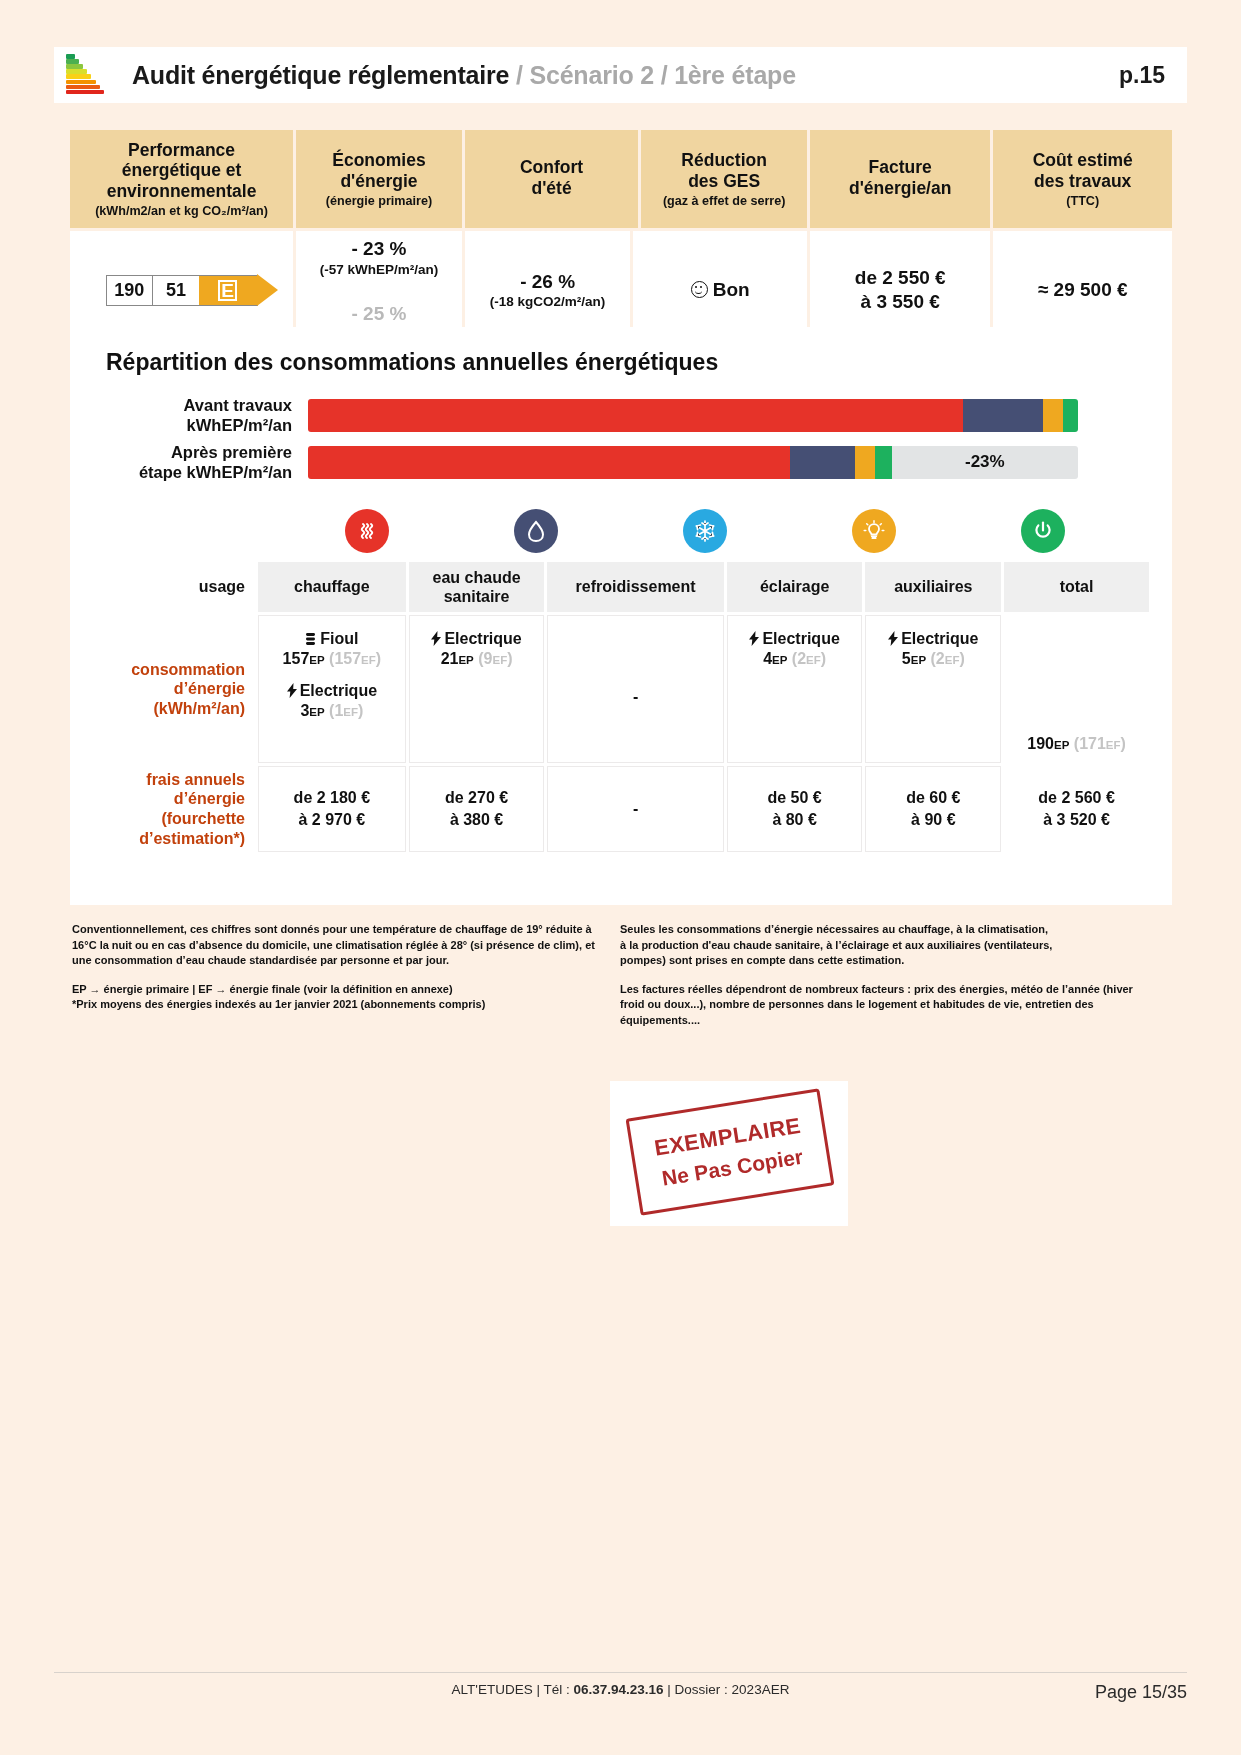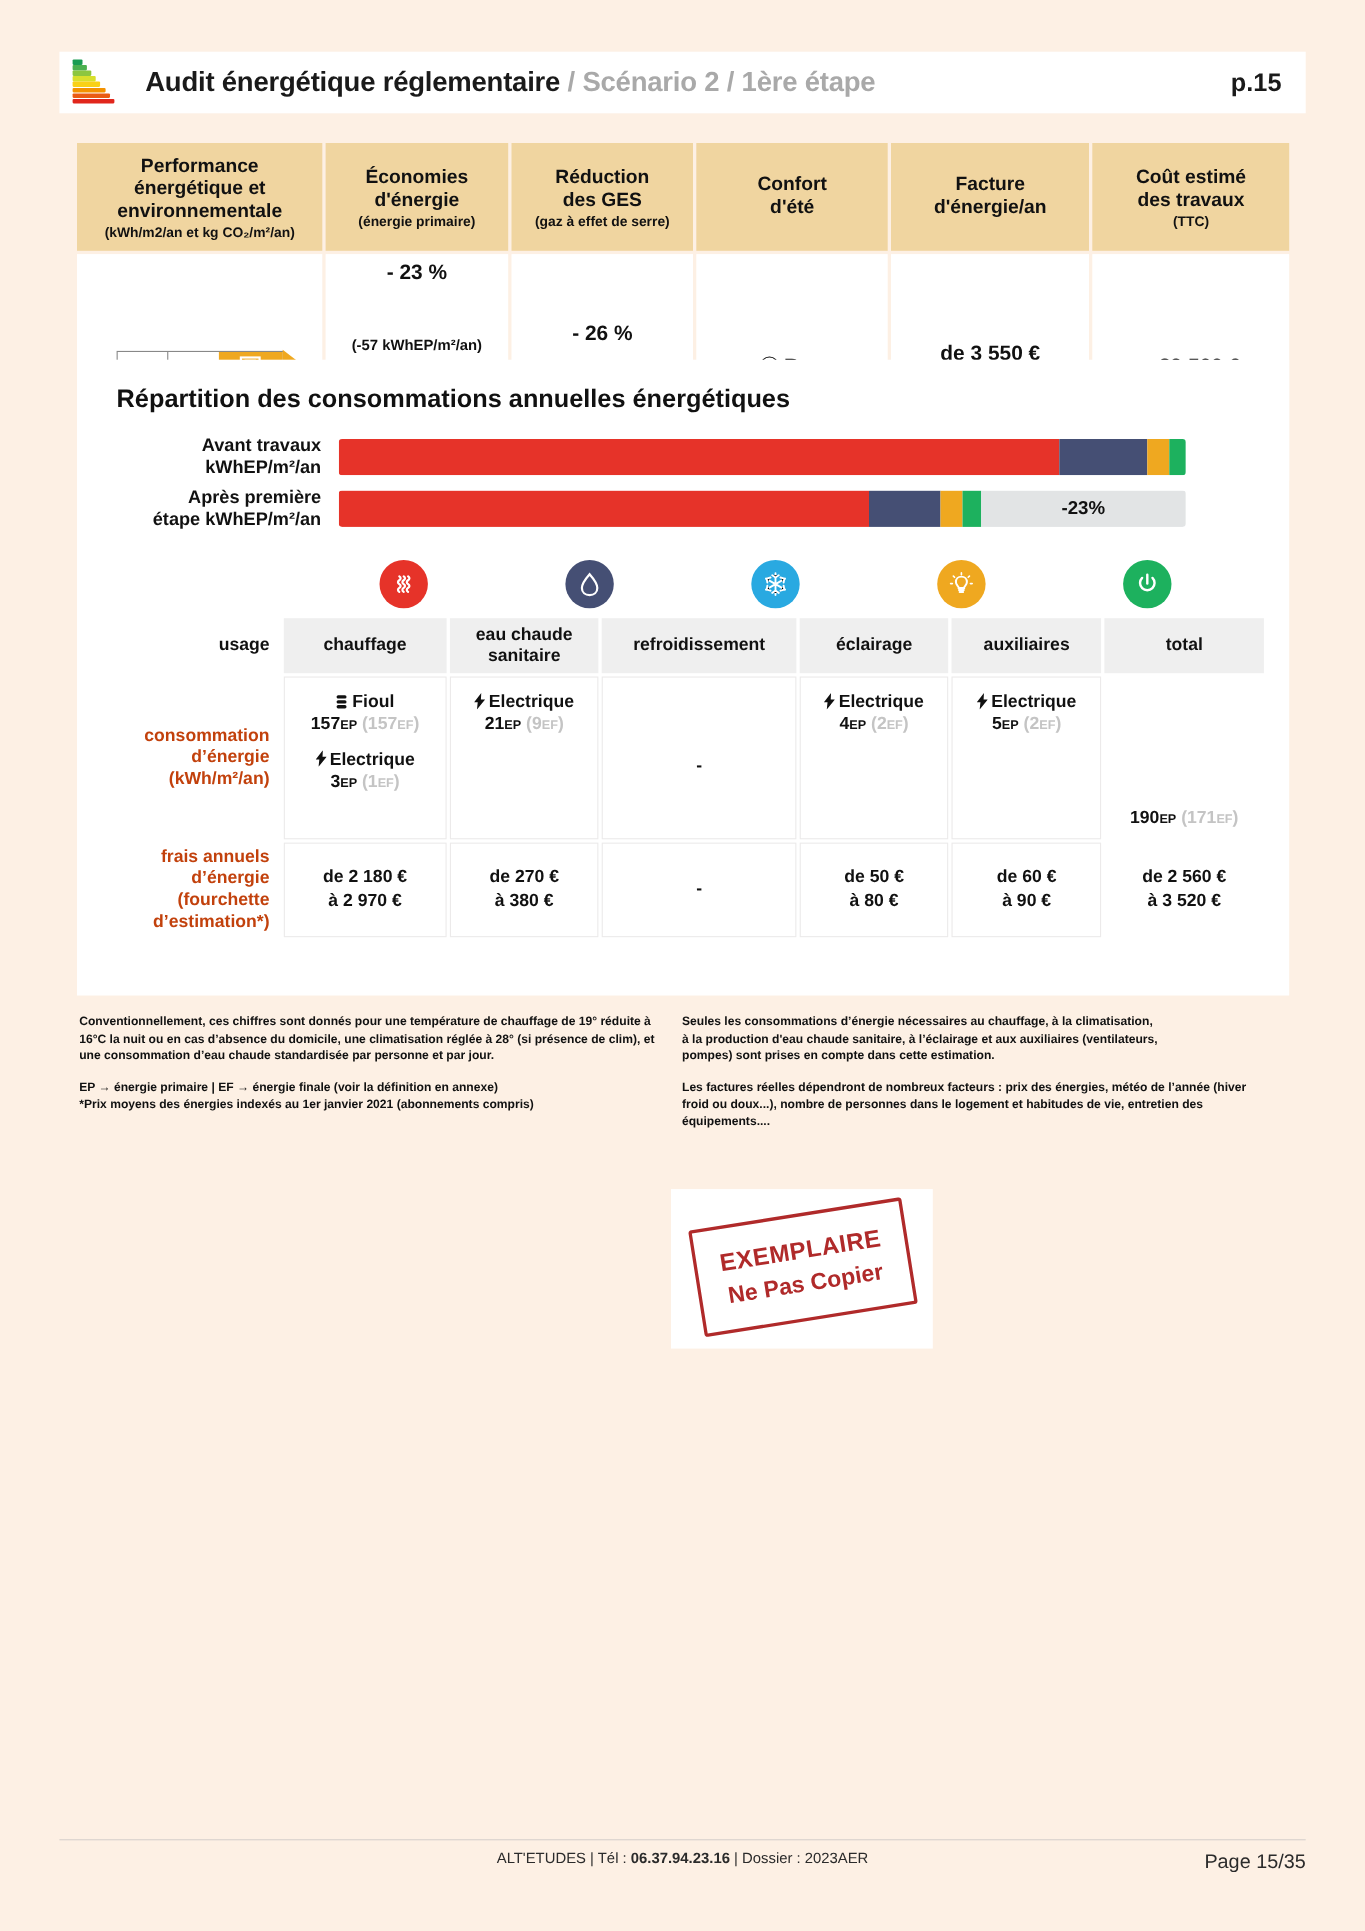--- a/index.html
+++ b/index.html
@@ -40,21 +40,21 @@
   .sumbody{display:flex;gap:3px;margin-top:3px;}
   .sumbody .cell{
     background:#ffffff;text-align:center;box-sizing:border-box;
     min-height:86px;display:flex;flex-direction:column;
     align-items:center;justify-content:center;padding:6px 4px;
   }
   .c1{width:225px;} .c2{width:167px;} .c3{width:167px;}
   .c4{width:175px;} .c5{width:182px;} .c6{width:180px;}
 
   .big{font-size:19px;font-weight:bold;color:#111;line-height:1.25;}
-  .smallb{font-size:13.5px;font-weight:bold;color:#111;line-height:1.3;margin-top:44px;}
+  .smallb{font-size:13.5px;font-weight:bold;color:#111;line-height:1.3;}
   .grey{color:#b9b9b9;}
 
   
   .badge{display:flex;align-items:stretch;height:31px;border:1.6px solid #888;background:#fff;width:152px;box-sizing:border-box;position:relative;}
   .badge .v{flex:1;display:flex;align-items:center;justify-content:center;font-size:18px;font-weight:bold;color:#111;}
   .badge .sep{width:1.6px;background:#888;}
   .badge .letter{
     width:58px;background:#efa820;display:flex;align-items:center;justify-content:center;
     position:relative;
   }
@@ -160,33 +160,33 @@
           </div>
           <div class="s" id="sh0s">(kWh/m2/an et kg CO₂/m²/an)</div>
       </div>
       <div class="cell c2">
         <div class="t" id="sh1t">
             <div>Économies</div>
             <div>d'énergie</div>
           </div>
           <div class="s" id="sh1s">(énergie primaire)</div>
       </div>
+      <div class="cell c4">
+        <div class="t" id="sh3t">
+            <div>Confort</div>
+            <div>d'été</div>
+          </div>
+          <div class="s" id="sh3s"></div>
+      </div>
       <div class="cell c3">
         <div class="t" id="sh2t">
             <div>Réduction</div>
             <div>des GES</div>
           </div>
           <div class="s" id="sh2s">(gaz à effet de serre)</div>
-      </div>
-      <div class="cell c4">
-        <div class="t" id="sh3t">
-            <div>Confort</div>
-            <div>d'été</div>
-          </div>
-          <div class="s" id="sh3s"></div>
       </div>
       <div class="cell c5">
         <div class="t" id="sh4t">
             <div>Facture</div>
             <div>d'énergie/an</div>
           </div>
           <div class="s" id="sh4s"></div>
       </div>
       <div class="cell c6">
         <div class="t" id="sh5t">
@@ -217,21 +217,21 @@
       <div class="cell c3">
         <div class="big">- 26 %</div>
         <div class="smallb">(-18 kgCO2/m²/an)</div>
       </div>
       <div class="cell c4">
         <div class="big">
           <span class="smiley"></span><span>Bon</span>
         </div>
       </div>
       <div class="cell c5">
-        <div class="big">de 3 550 €</div>
+        <div class="big">de 2 550 €</div>
         <div class="big">à 3 550 €</div>
       </div>
       <div class="cell c6">
         <div class="big">≈ 29 500 €</div>
       </div>
     </div>
   </div>
 
   <div class="panel">
     <div class="ptitle">Répartition des consommations annuelles énergétiques</div>

